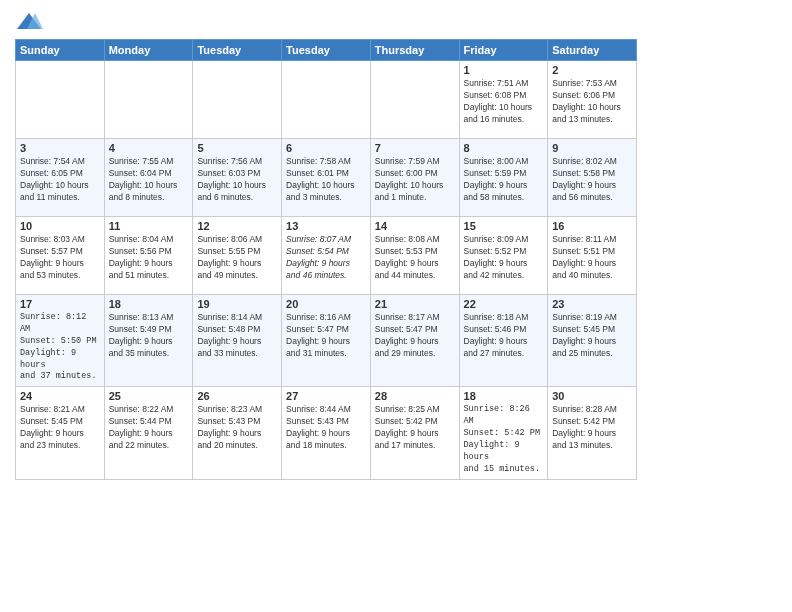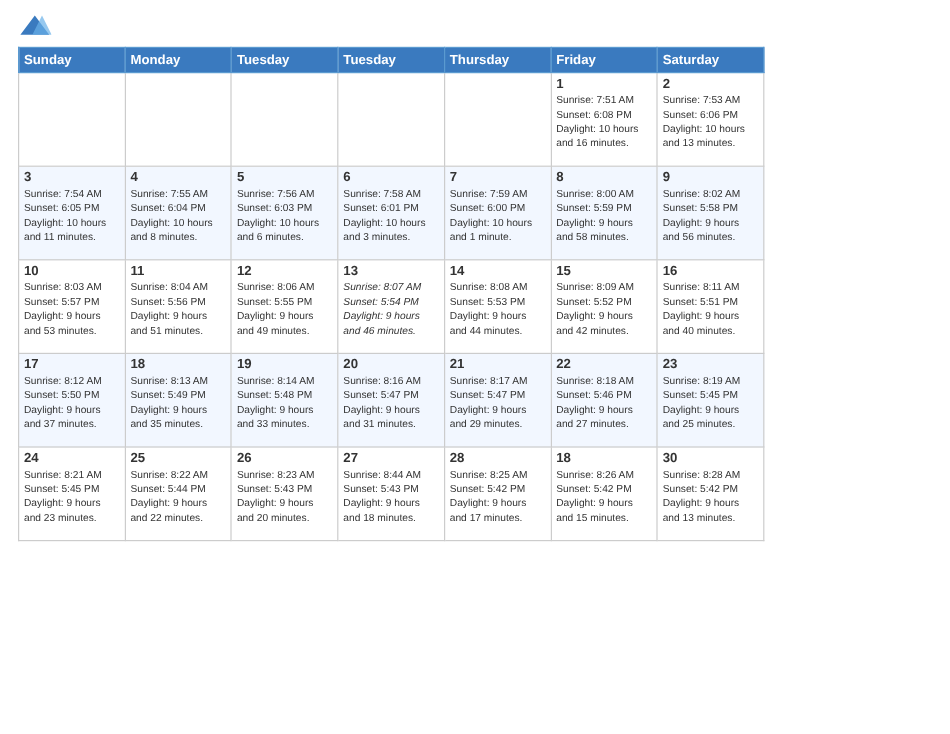--- a/index.html
+++ b/index.html
@@ -232,21 +232,21 @@
             <span class="day-num">16</span>
             <div class="cell-info" style="white-space: pre-line;">Sunrise: 8:11 AM
 Sunset: 5:51 PM
 Daylight: 9 hours
 and 40 minutes.</div>
           </td>
         </tr>
         <tr>
           <td>
             <span class="day-num">17</span>
-            <div class="cell-info" style="white-space: pre-line;">Sunrise: 8:12 AM
+            <div class="cell-info" style="white-space: pre-line; font-family: Liberation Mono, monospace;">Sunrise: 8:12 AM
 Sunset: 5:50 PM
 Daylight: 9 hours
 and 37 minutes.</div>
           </td>
           <td>
             <span class="day-num">18</span>
             <div class="cell-info" style="white-space: pre-line;">Sunrise: 8:13 AM
 Sunset: 5:49 PM
 Daylight: 9 hours
 and 35 minutes.</div>
@@ -318,21 +318,21 @@
           </td>
           <td>
             <span class="day-num">28</span>
             <div class="cell-info" style="white-space: pre-line;">Sunrise: 8:25 AM
 Sunset: 5:42 PM
 Daylight: 9 hours
 and 17 minutes.</div>
           </td>
           <td>
             <span class="day-num">18</span>
-            <div class="cell-info" style="white-space: pre-line;">Sunrise: 8:26 AM
+            <div class="cell-info" style="white-space: pre-line; font-family: Liberation Mono, monospace;">Sunrise: 8:26 AM
 Sunset: 5:42 PM
 Daylight: 9 hours
 and 15 minutes.</div>
           </td>
           <td>
             <span class="day-num">30</span>
             <div class="cell-info" style="white-space: pre-line;">Sunrise: 8:28 AM
 Sunset: 5:42 PM
 Daylight: 9 hours
 and 13 minutes.</div>

